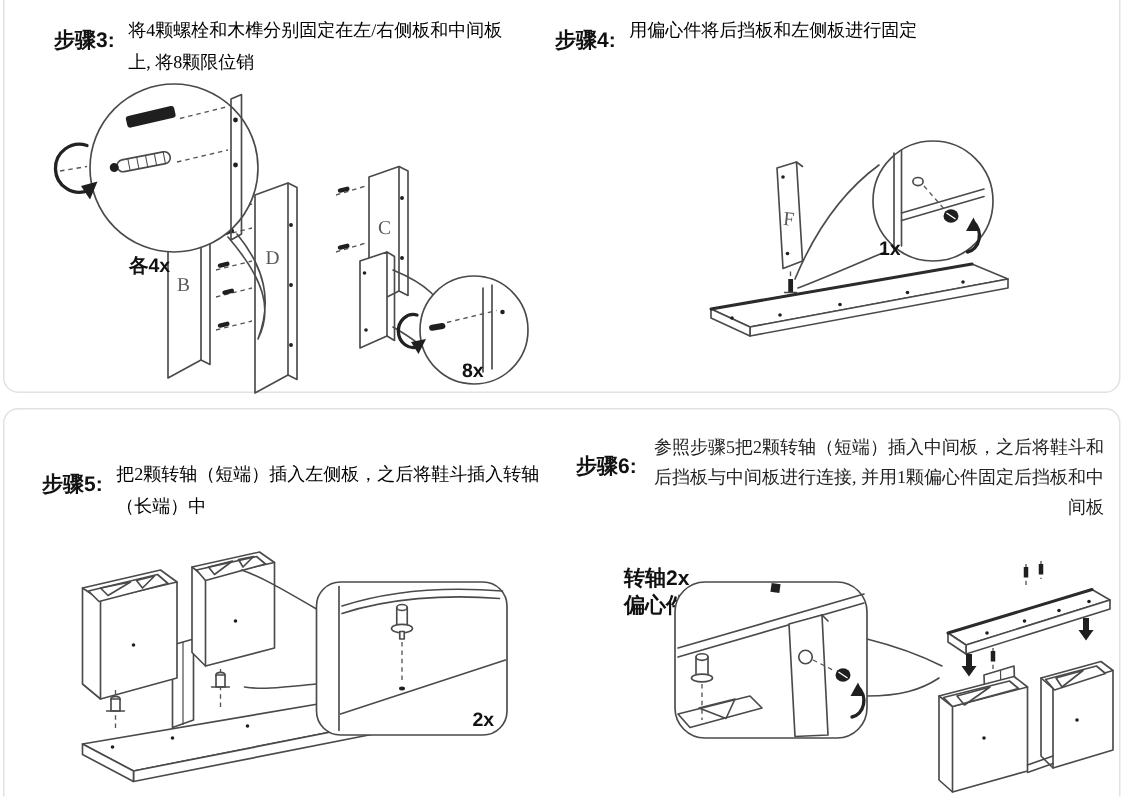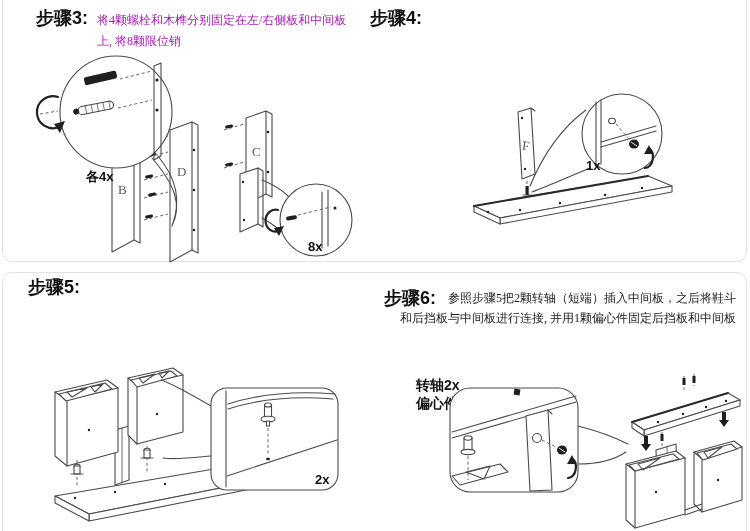--- a/index.html
+++ b/index.html
@@ -10,26 +10,26 @@
   }
   .card {
     position:absolute; left:2px; right:3px; background:#fff;
     border:1px solid #e2e2e2; border-radius:10px;
   }
   .card-top { top:-12px; height:274px; }
   .card-bottom { top:272px; height:300px; }
 
   .step-head { position:absolute; display:flex; align-items:flex-start; }
   .step-label {
-    font-weight:bold; font-size:18px; letter-spacing:0;
-    color:#111; white-space:nowrap; font-family:"Liberation Sans", sans-serif;
+    font-weight:bold; font-size:14px; letter-spacing:0;
+    color:#111; white-space:nowrap; font-family:"Liberation Sans", sans-serif;margin-top:12px;
   }
   .step-text {
     font-family:"Liberation Serif", serif; font-size:12px; line-height:21px;
-    color:#a21caf; padding-top:4px; padding-left:9px;
+    color:#000000; padding-top:4px; padding-left:9px;
   }
   .step-text .l2 { display:block; text-align:center; }
 
   
   .step6-par {
     position:absolute; font-family:"Liberation Serif", serif;
     font-size:12px; line-height:20px; color:#222;text-align:right;
   }
   .step6-par .step-label { float:left; margin-right:9px; line-height:20px; }
 
@@ -52,24 +52,26 @@
 
 <div class="step-head" style="left:36px; top:6px; width:338px;">
   <span class="step-label">步骤3:</span>
   <span class="step-text" style="width:272px;">
     <span class="l1">将4颗螺栓和木榫分别固定在左/右侧板和中间板上, 将8颗限位销</span>
   </span>
 </div>
 
 <div class="step-head" style="left:370px; top:6px; width:350px;">
   <span class="step-label">步骤4:</span>
+  <span class="step-text">用偏心件将后挡板和左侧板进行固定</span>
 </div>
 
-<div class="step-head" style="left:28px; top:275px; width:350px;justify-content:space-between;">
+<div class="step-head" style="left:28px; top:302px; width:350px;justify-content:space-between;">
   <span class="step-label">步骤5:</span>
+  <span class="step-text">把2颗转轴（短端）插入左侧板，之后将鞋斗插入转轴（长端）中</span>
 </div>
 
 <div class="step6-par" style="left:384px; top:288px; width:352px;">
   <span class="step-label">步骤6:</span>
   <span>参照步骤5把2颗转轴（短端）插入中间板，之后将鞋斗和后挡板与中间板进行连接, 并用1颗偏心件固定后挡板和中间板</span>
 </div>
 
 <svg style="left:28px; top:50px;" width="345" height="218" viewBox="0 0 345 218">
 
   <g>

